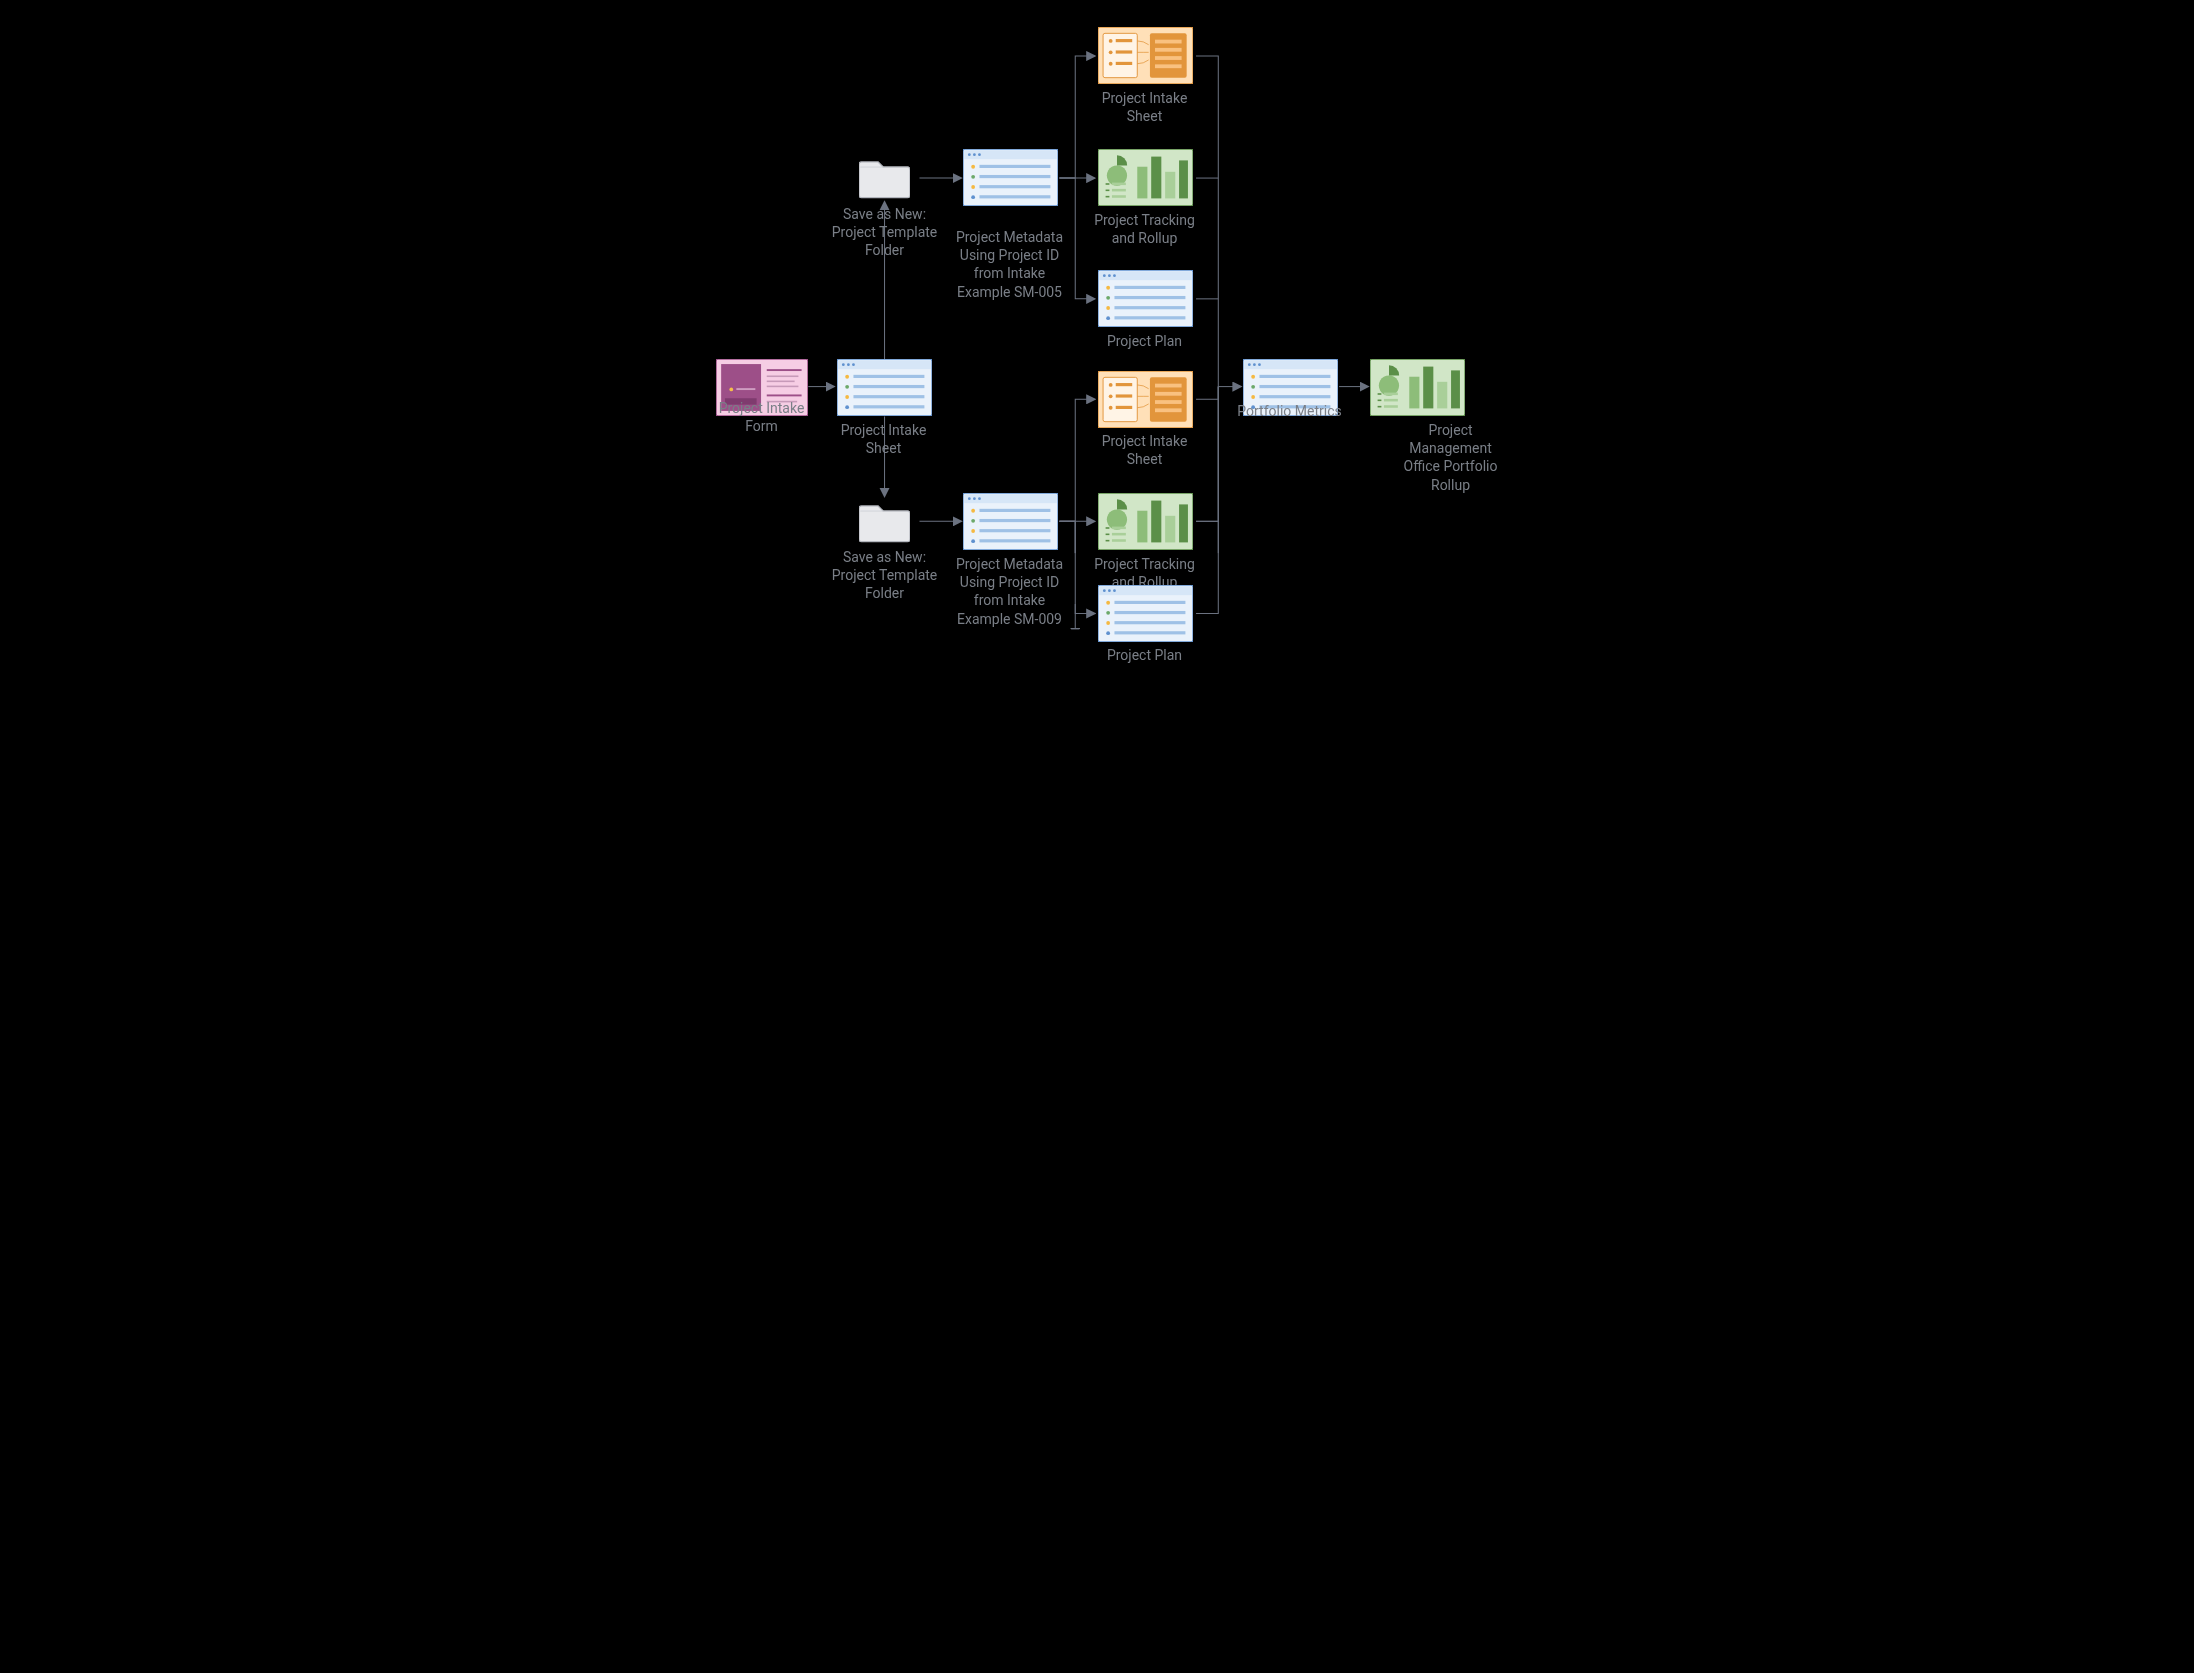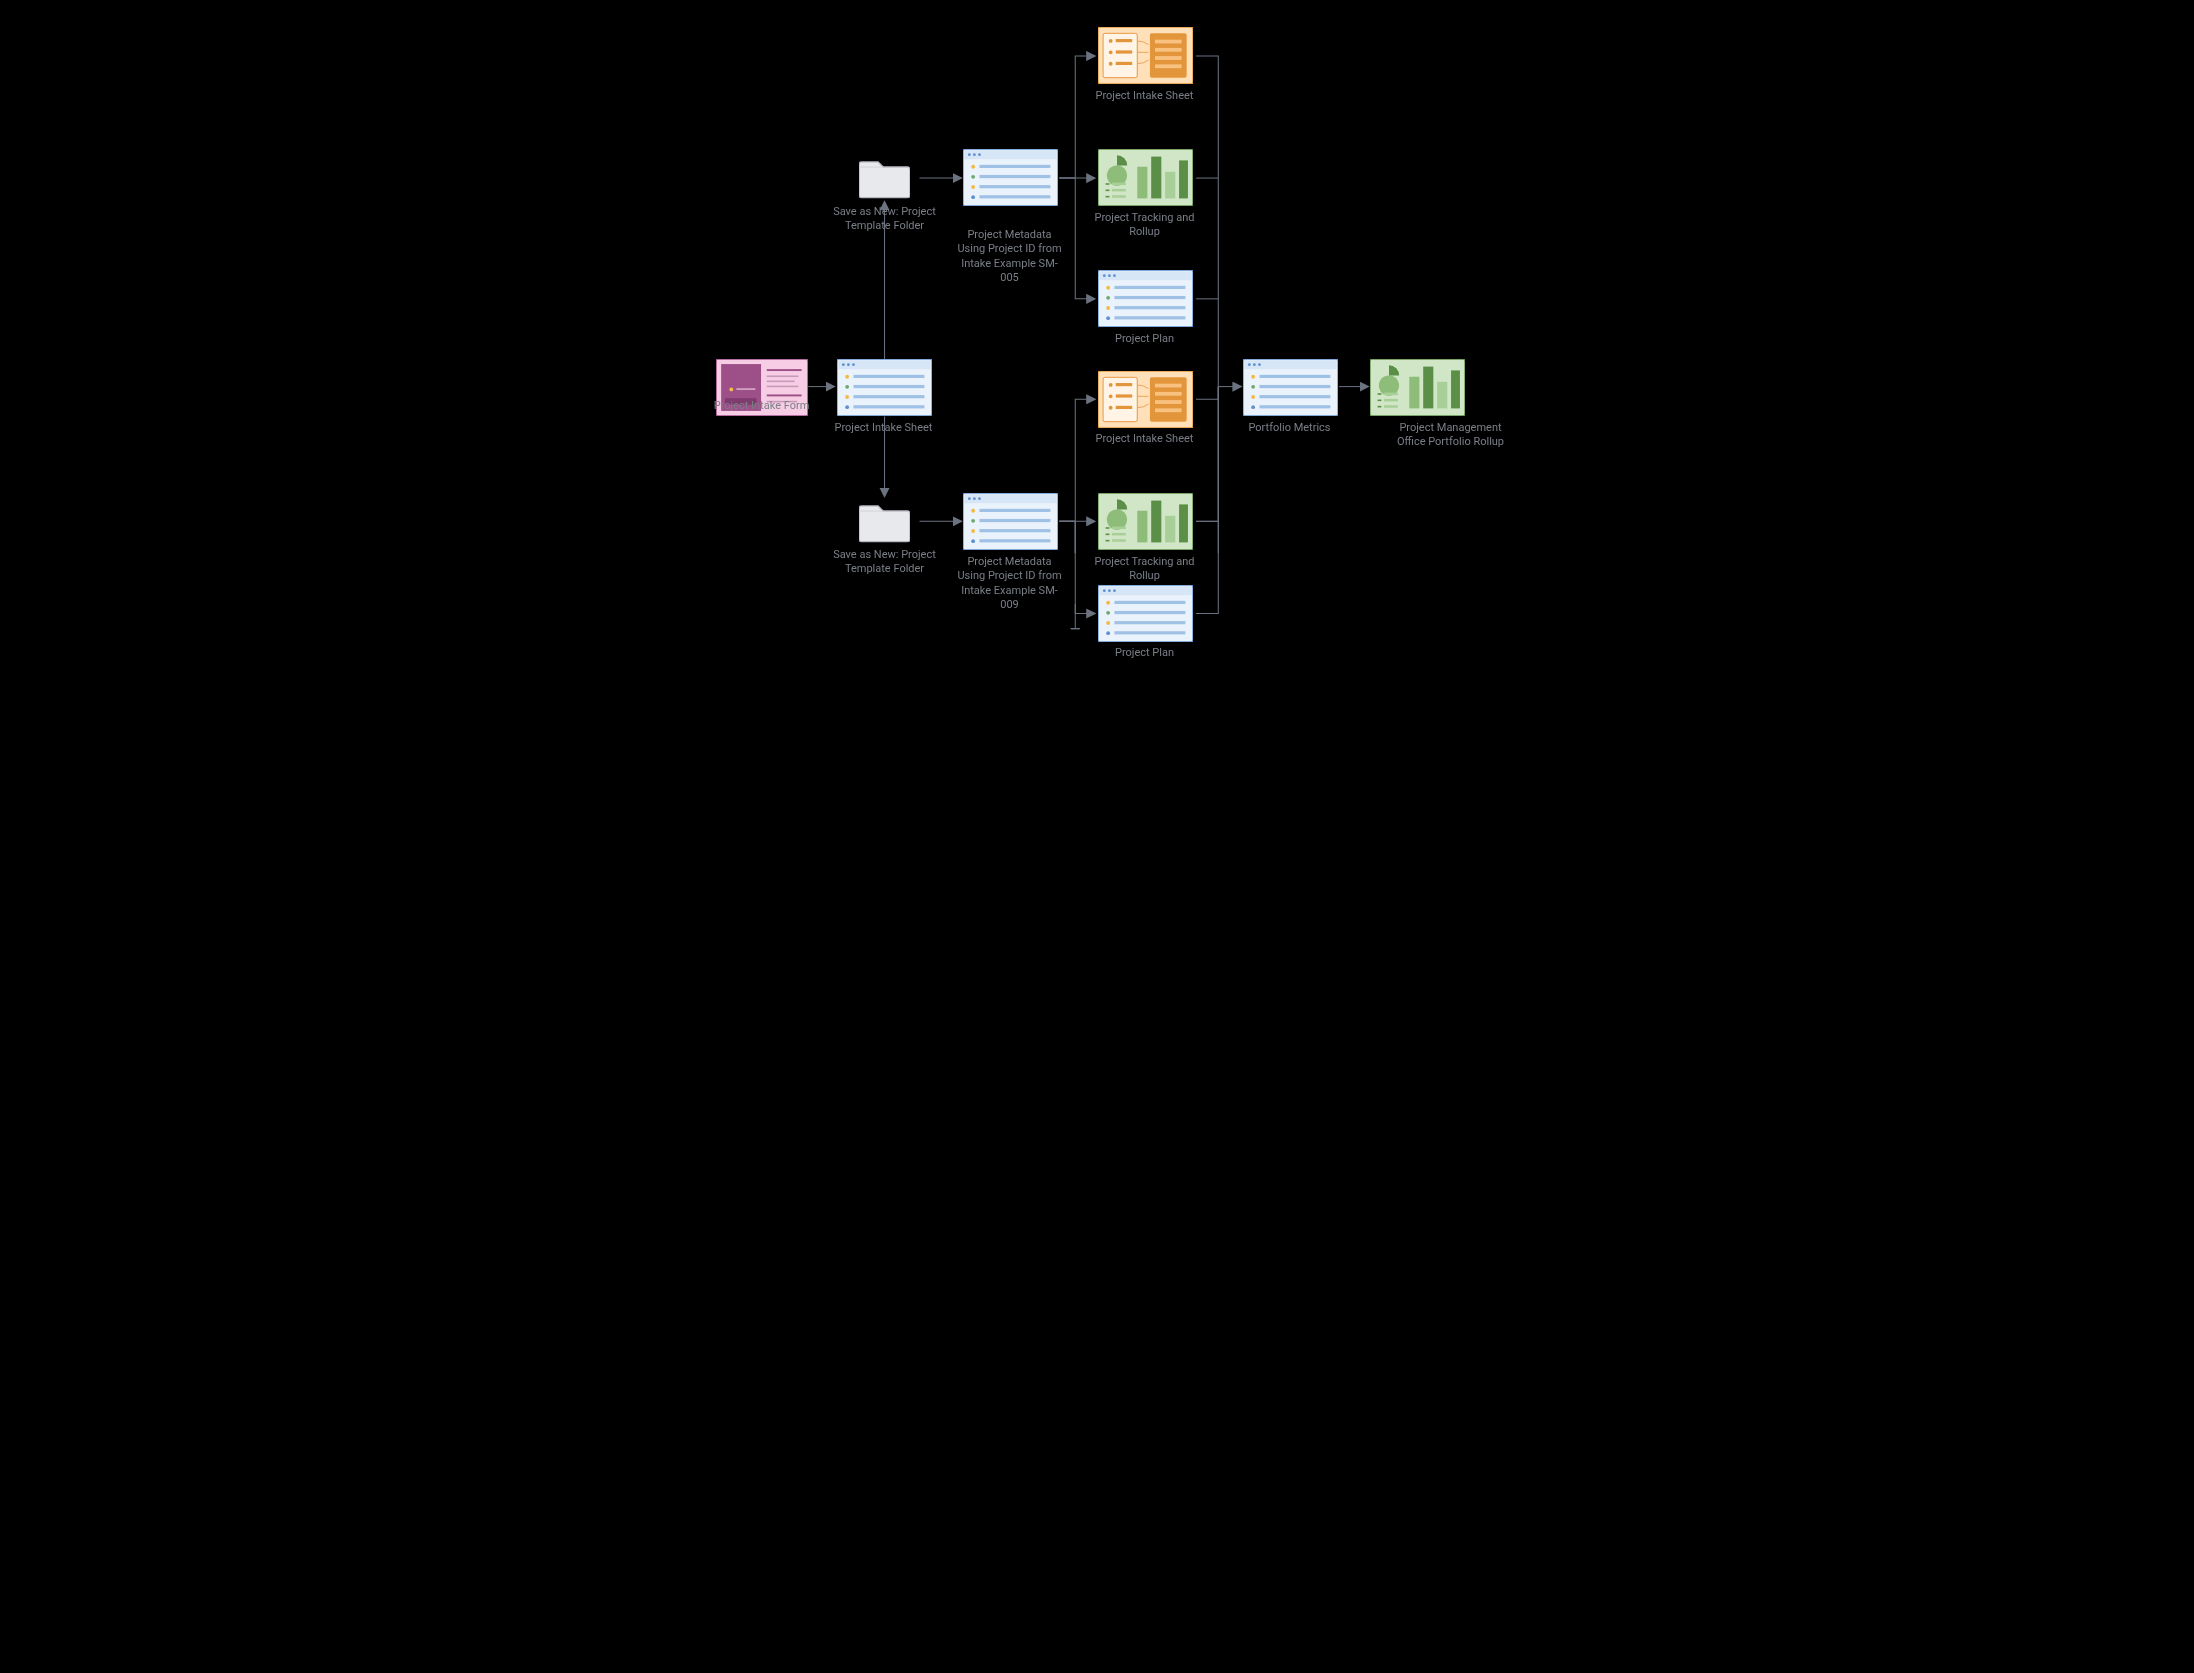--- a/index.html
+++ b/index.html
@@ -11,21 +11,21 @@
   }
   .stage {
     position: relative;
     width: 801px;
     height: 611px;
     margin: 0 auto;
   }
   .node-label {
     position: absolute;
     text-align: center;
-    font-size: 11px;
+    font-size: 14px;
     line-height: 1.3;
     color: #7a7f87;
   }
   svg.connectors {
     position: absolute;
     top: 0; left: 0;
     pointer-events: none;
   }
 </style>
 </head>
@@ -285,21 +285,21 @@
       <circle cx="16" cy="28" r="3" fill="#f5b942"></circle>
         <rect x="26" y="25" width="112" height="5" fill="#9fc1e6"></rect>
       <circle cx="16" cy="44" r="3" fill="#6ca96a"></circle>
         <rect x="26" y="41" width="112" height="5" fill="#9fc1e6"></rect>
       <circle cx="16" cy="60" r="3" fill="#f5b942"></circle>
         <rect x="26" y="57" width="112" height="5" fill="#9fc1e6"></rect>
       <circle cx="16" cy="76" r="3" fill="#5f91cf"></circle>
         <rect x="26" y="73" width="112" height="5" fill="#9fc1e6"></rect>
     </g>
   </svg>
-  <div class="node-label" style="left:539px;top:421px;width:108px">Portfolio Metrics</div>
+  <div class="node-label" style="left:539px;top:402px;width:108px">Portfolio Metrics</div>
 
   <svg style="position:absolute;left:673px;top:359px" width="95" height="57" viewBox="0 0 150 90">
     <rect x="0" y="0" width="150" height="90" rx="3" fill="#d1e6c7" stroke="#5b8f48" stroke-width="2"></rect>
     <g transform="translate(14,10)">
       <path d="M16 16 A16 16 0 1 1 15.9 16 z" fill="#8dbd79"></path>
       <path d="M16 0 A16 16 0 0 1 32 16 L16 16 z" fill="#5b8f48"></path>
     </g>
     <rect x="12" y="54" width="6" height="2.5" fill="#5b8f48"></rect>
       <rect x="22" y="53" width="22" height="4" fill="#a9cf99"></rect>
     <rect x="12" y="64" width="6" height="2.5" fill="#5b8f48"></rect>

